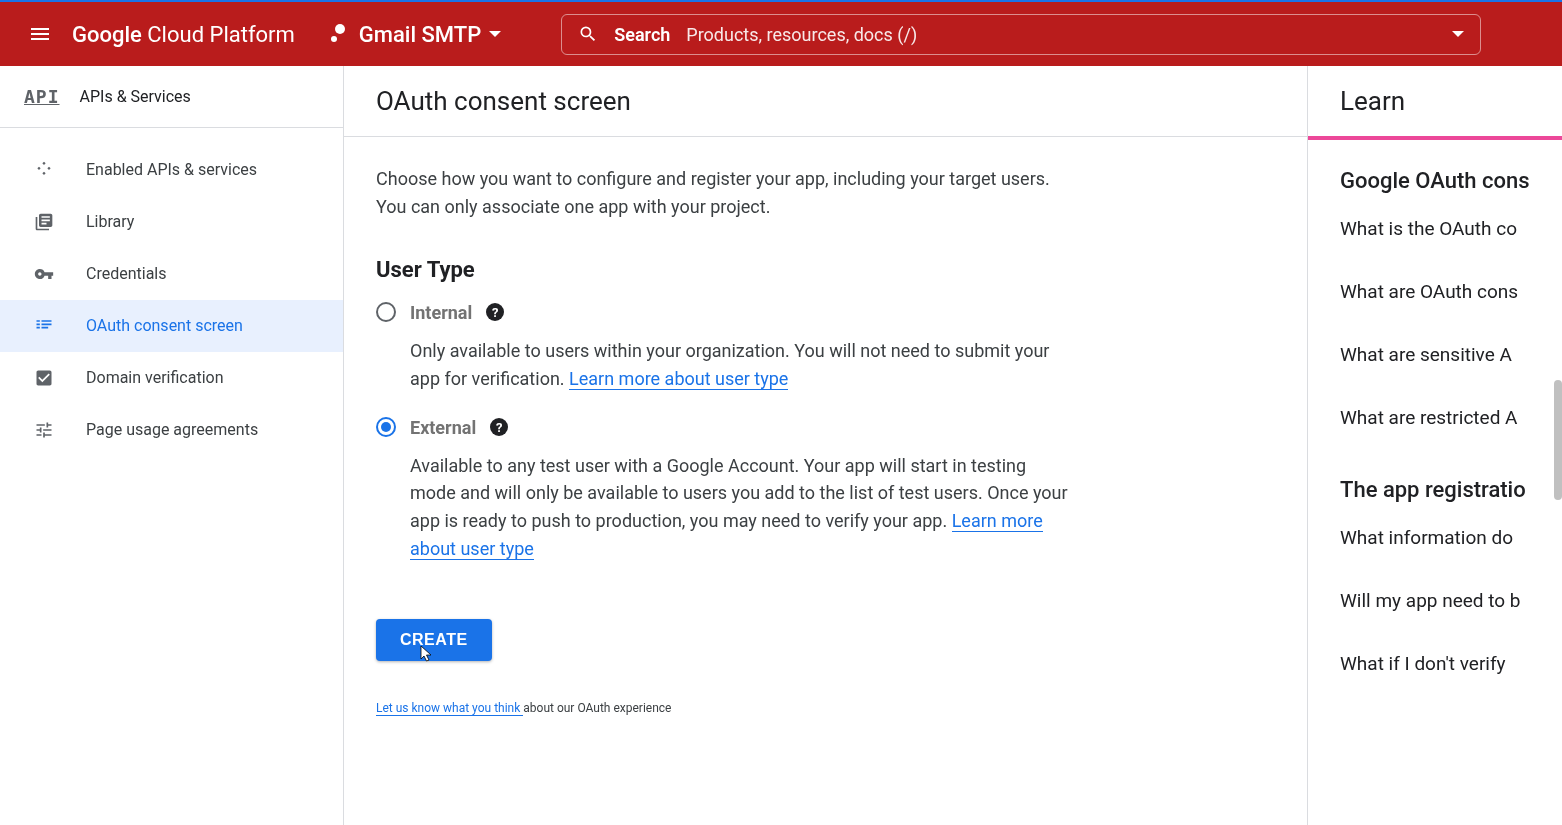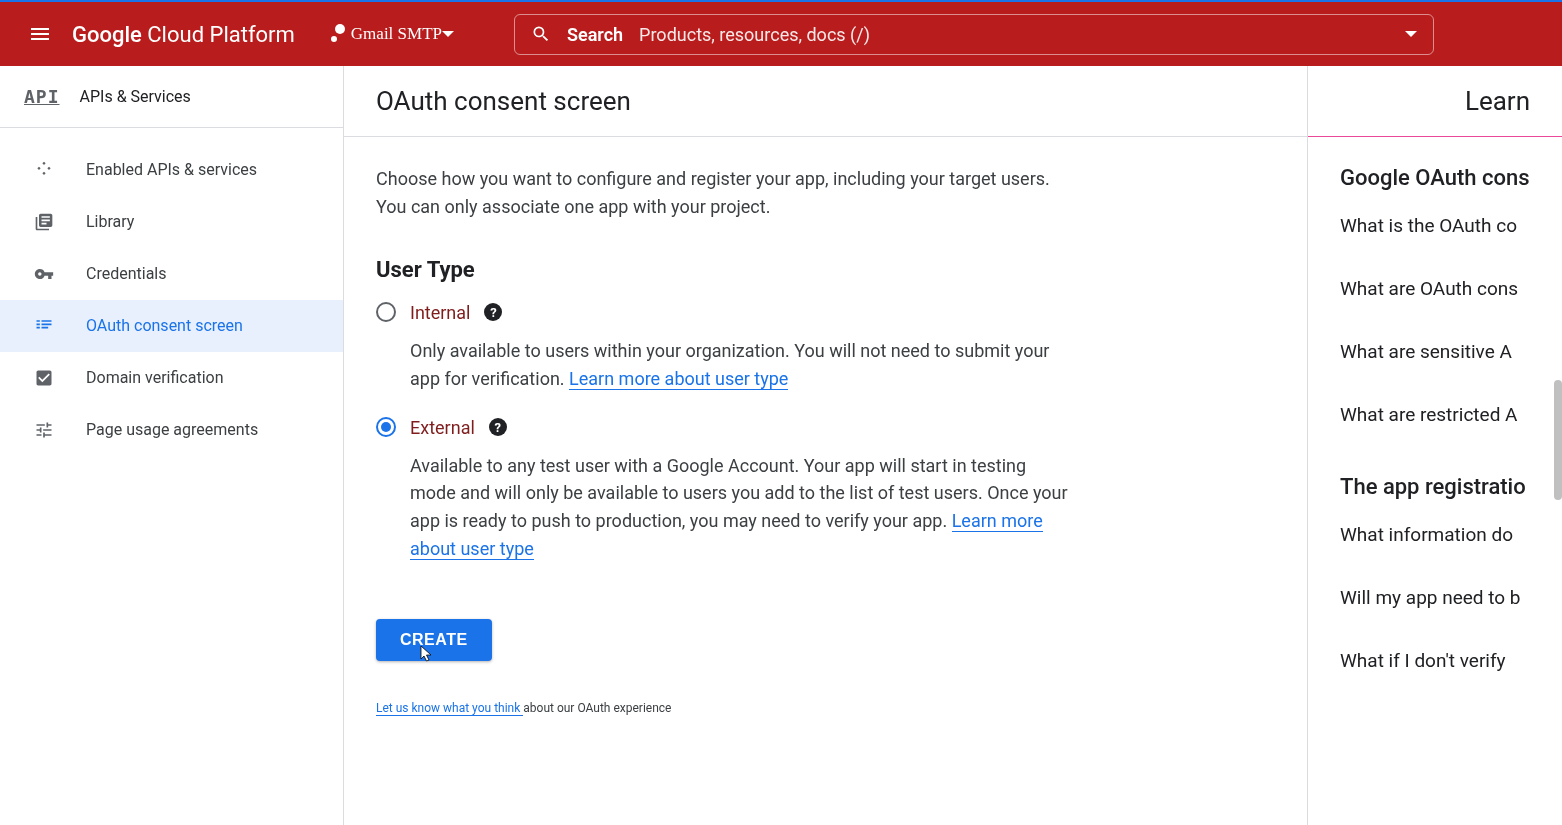--- a/index.html
+++ b/index.html
@@ -39,26 +39,26 @@
       font-size: 22px;
       font-weight: 400;
       margin-right: 16px;
       white-space: nowrap;
     }
     .logo .bold { font-weight: 500; }
     
     .project-selector {
       display: flex;
       align-items: center;
+      gap: 8px;
       padding: 8px 12px;
       cursor: pointer;
       color: white;
-      font-size: 17px;
+      font-size: 22px;
       font-weight: 500;
-      font-family: Liberation Serif, serif;
     }
     
     .project-icon {
       width: 20px;
       height: 20px;
       position: relative;
     }
     .project-icon::before {
       content: '';
       position: absolute;
@@ -216,22 +216,22 @@
       content: '';
       position: absolute;
       width: 10px; height: 10px;
       background: #1a73e8;
       border-radius: 50%;
       top: 3px; left: 3px;
     }
     
     .radio-label {
       font-size: 18px;
-      font-weight: 400;
-      color: #7f1d1d;
+      font-weight: 700;
+      color: #737373;
     }
     
     .help-icon {
       width: 18px; height: 18px;
       border-radius: 50%;
       background: #202124;
       color: white;
       display: flex;
       align-items: center;
       justify-content: center;
@@ -282,23 +282,22 @@
     }
     
     .right-panel {
       width: 254px;
       flex-shrink: 0;
       overflow: hidden;
     }
     
     .right-header {
       padding: 20px 32px;
-      border-bottom: 1px solid #ec4899;
+      border-bottom: 4px solid #ec4899;
       font-size: 26px;
-      text-align: right;
     }
     
     .right-body {
       padding: 28px 0 28px 32px;
     }
     
     .learn-title {
       font-size: 22px;
       font-weight: 500;
       margin-bottom: 24px;

